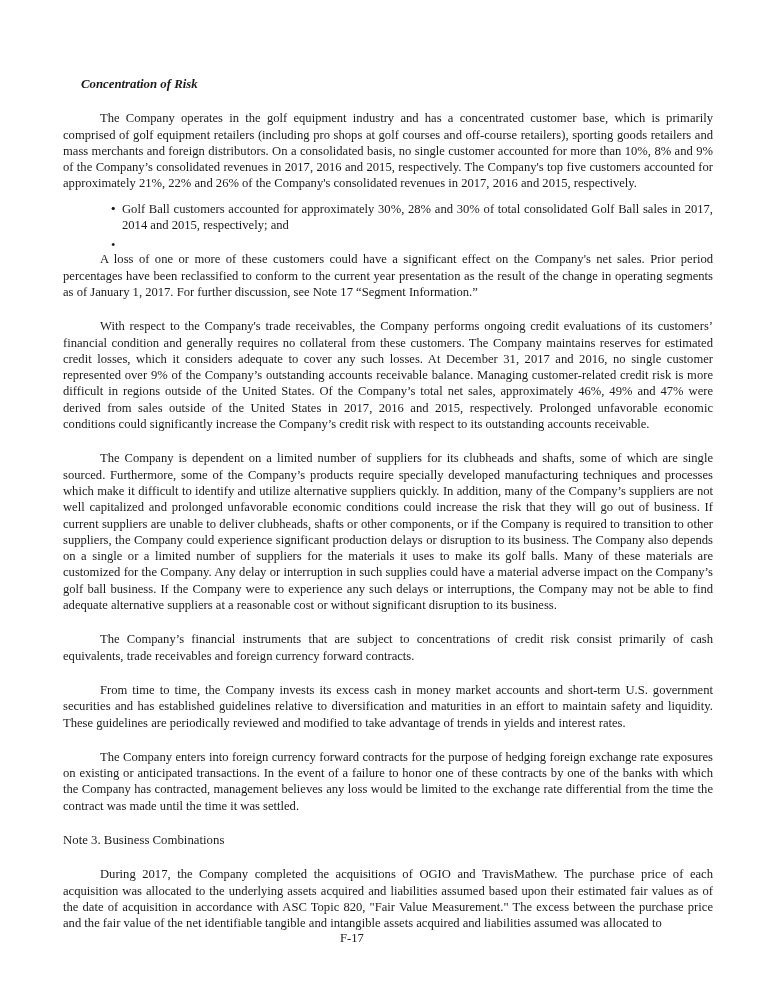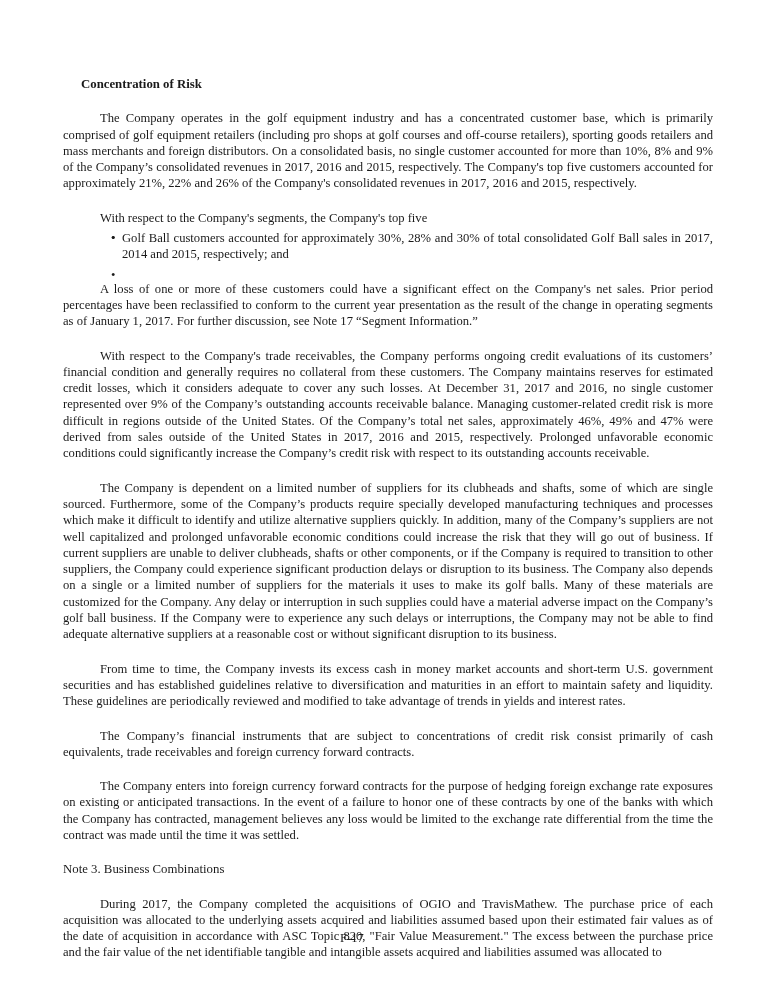--- a/index.html
+++ b/index.html
@@ -18,20 +18,21 @@
     .page {
       position: absolute;
       left: 63px;
       top: 76px;
       width: 650px;
       font-size: 12.6px;
       line-height: 16.3px;
     }
     .heading-italic {
       font-weight: bold;
+      font-style: italic;
       margin: 0 0 7px 18px;
       font-size: 12.8px;
     }
     .heading-bold {
       font-weight: normal;
       margin: 0 0 8px 0;
       font-size: 12.8px;
     }
     p {
       margin: 18px 0 9px 0;
@@ -73,44 +74,43 @@
 </head>
 <body>
 
 <div class="page">
 
   <section>
     <div class="heading-italic">Concentration of Risk</div>
 
     <p>The Company operates in the golf equipment industry and has a concentrated customer base, which is primarily comprised of golf equipment retailers (including pro shops at golf courses and off-course retailers), sporting goods retailers and mass merchants and foreign distributors. On a consolidated basis, no single customer accounted for more than 10%, 8% and 9% of the Company’s consolidated revenues in 2017, 2016 and 2015, respectively. The Company's top five customers accounted for approximately 21%, 22% and 26% of the Company's consolidated revenues in 2017, 2016 and 2015, respectively.</p>
 
-    <p class="lead">With respect to the Company's segments, the Company's top five</p>
 
     <ul class="bullets">
       <li>
         <span class="bullet">•</span>
       </li>
       <li>
         <span class="bullet">•</span>
         <span>Golf Ball customers accounted for approximately 30%, 28% and 30% of total consolidated Golf Ball sales in 2017, 2014 and 2015, respectively; and</span>
       </li>
       <li>
         <span class="bullet">•</span>
       </li>
     </ul>
 
     <p>A loss of one or more of these customers could have a significant effect on the Company's net sales. Prior period percentages have been reclassified to conform to the current year presentation as the result of the change in operating segments as of January 1, 2017. For further discussion, see Note 17 “Segment Information.”</p>
 
     <p>With respect to the Company's trade receivables, the Company performs ongoing credit evaluations of its customers’ financial condition and generally requires no collateral from these customers. The Company maintains reserves for estimated credit losses, which it considers adequate to cover any such losses. At December 31, 2017 and 2016, no single customer represented over 9% of the Company’s outstanding accounts receivable balance. Managing customer-related credit risk is more difficult in regions outside of the United States.  Of the Company’s total net sales, approximately 46%, 49% and 47% were derived from sales outside of the United States in 2017, 2016 and 2015, respectively.  Prolonged unfavorable economic conditions could significantly increase the Company’s credit risk with respect to its outstanding accounts receivable.</p>
 
     <p>The Company is dependent on a limited number of suppliers for its clubheads and shafts, some of which are single sourced. Furthermore, some of the Company’s products require specially developed manufacturing techniques and processes which make it difficult to identify and utilize alternative suppliers quickly. In addition, many of the Company’s suppliers are not well capitalized and prolonged unfavorable economic conditions could increase the risk that they will go out of business. If current suppliers are unable to deliver clubheads, shafts or other components, or if the Company is required to transition to other suppliers, the Company could experience significant production delays or disruption to its business. The Company also depends on a single or a limited number of suppliers for the materials it uses to make its golf balls. Many of these materials are customized for the Company. Any delay or interruption in such supplies could have a material adverse impact on the Company’s golf ball business. If the Company were to experience any such delays or interruptions, the Company may not be able to find adequate alternative suppliers at a reasonable cost or without significant disruption to its business.</p>
 
+    <p>The Company’s financial instruments that are subject to concentrations of credit risk consist primarily of cash equivalents, trade receivables and foreign currency forward contracts.</p>
+
     <p>From time to time, the Company invests its excess cash in money market accounts and short-term U.S. government securities and has established guidelines relative to diversification and maturities in an effort to maintain safety and liquidity. These guidelines are periodically reviewed and modified to take advantage of trends in yields and interest rates.</p>
-
-    <p>The Company’s financial instruments that are subject to concentrations of credit risk consist primarily of cash equivalents, trade receivables and foreign currency forward contracts.</p>
 
     <p>The Company enters into foreign currency forward contracts for the purpose of hedging foreign exchange rate exposures on existing or anticipated transactions. In the event of a failure to honor one of these contracts by one of the banks with which the Company has contracted, management believes any loss would be limited to the exchange rate differential from the time the contract was made until the time it was settled.</p>
   </section>
 
   <div class="section-gap"></div>
 
   <section>
     <div class="heading-bold">Note 3. Business Combinations</div>
     <p>During 2017, the Company completed the acquisitions of OGIO and TravisMathew. The purchase price of each acquisition was allocated to the underlying assets acquired and liabilities assumed based upon their estimated fair values as of the date of acquisition in accordance with ASC Topic 820, "Fair Value Measurement." The excess between the purchase price and the fair value of the net identifiable tangible and intangible assets acquired and liabilities assumed was allocated to</p>
   </section>

